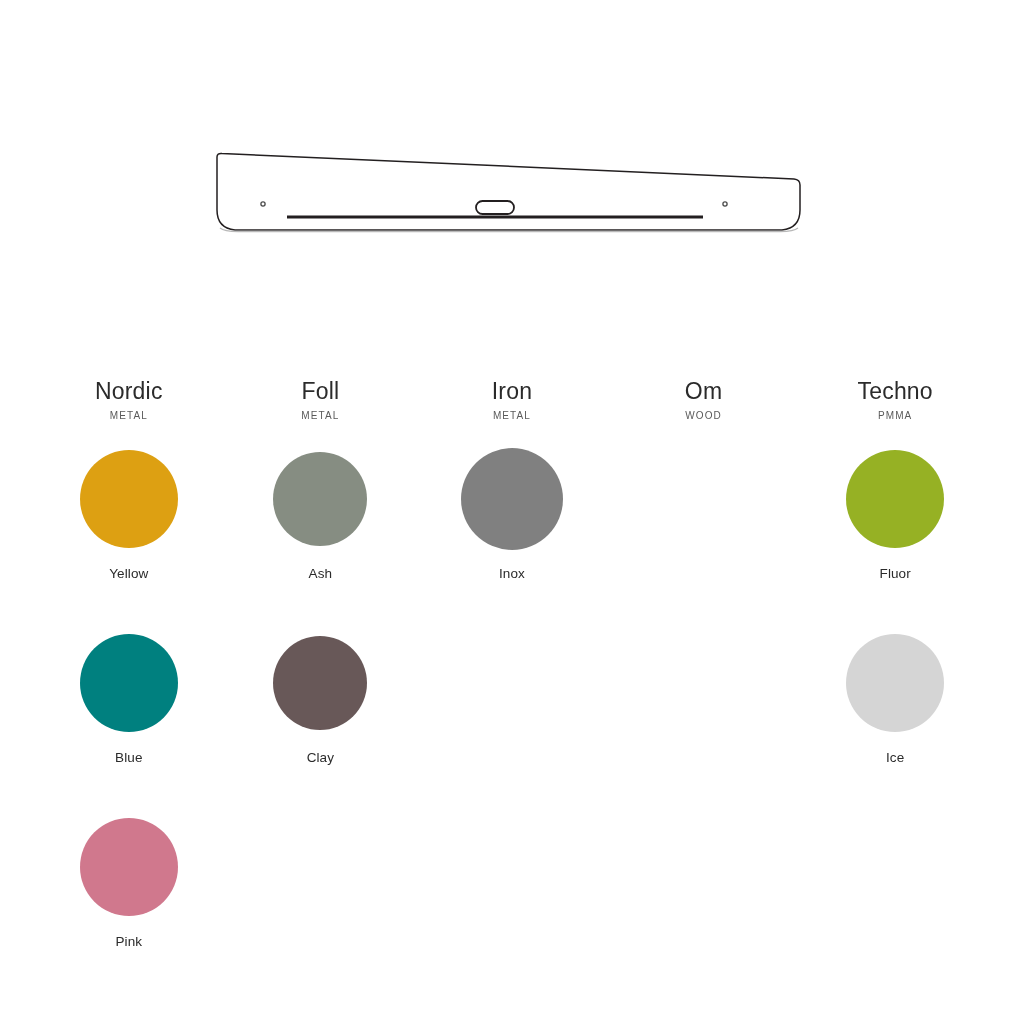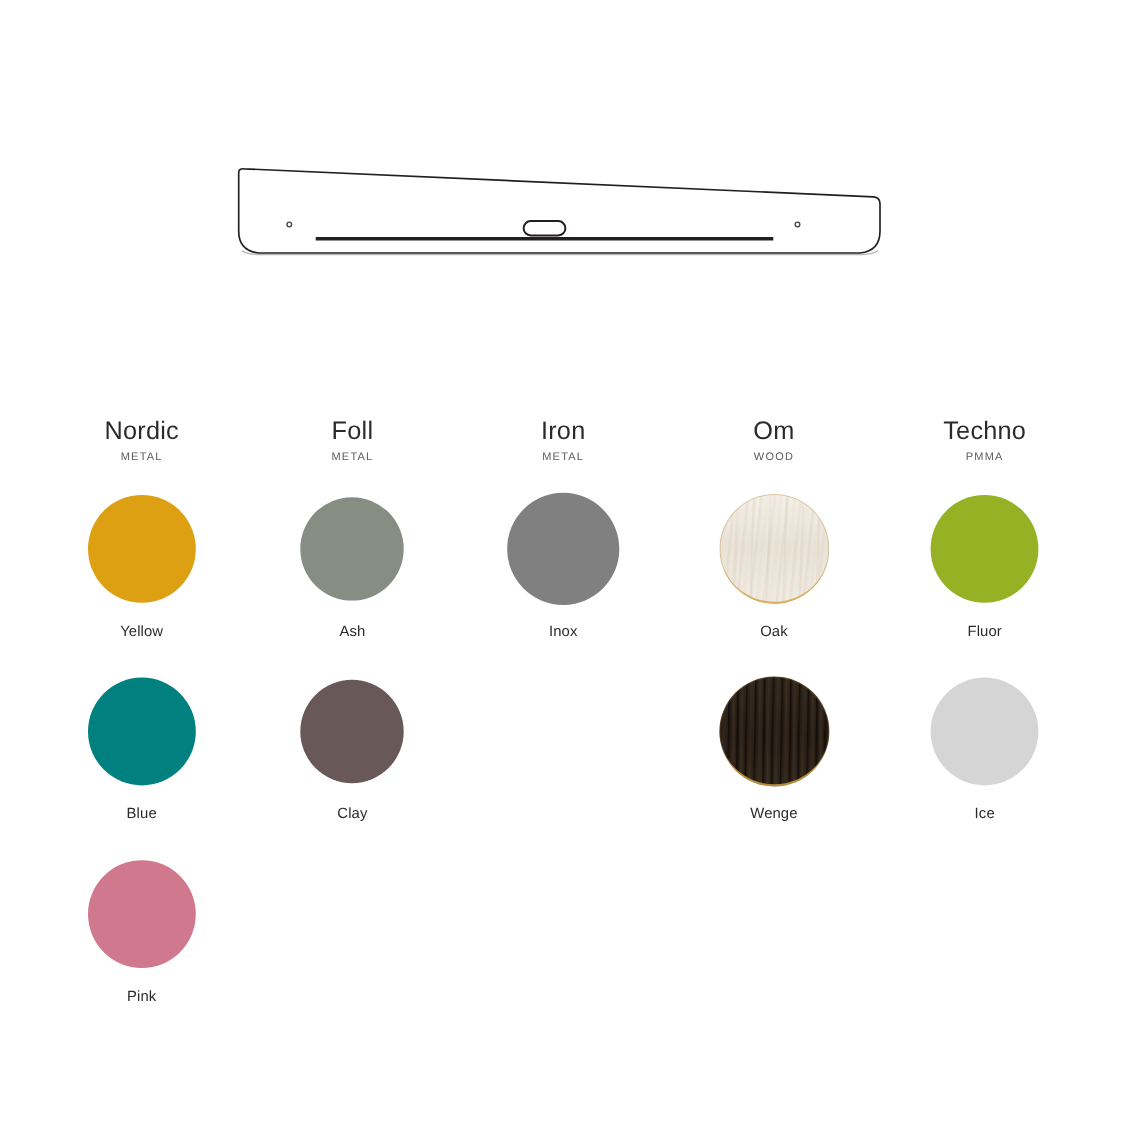--- a/index.html
+++ b/index.html
@@ -65,20 +65,21 @@
     line-height: 12px;
     white-space: nowrap;
   }
 
   .swatch-list {
     margin-top: 24px;
     display: flex;
     flex-direction: column;
     align-items: center;
     width: 100%;
+    gap: 18px;
   }
   .swatch-cell {
     height: 166px;
     width: 100%;
     display: flex;
     flex-direction: column;
     align-items: center;
     justify-content: flex-start;
   }
   .swatch-cell.empty { visibility: hidden; }
@@ -223,35 +224,20 @@
               <div class="swatch-disc" style="width: 102px; height: 102px; background: rgb(128, 128, 128);"></div>
             </div>
             <div class="swatch-label">Inox</div>
           </div>
           <div class="swatch-cell empty"></div>
         </div>
       </div>
       <div class="finish-column">
         <div class="family-name">Om</div>
         <div class="family-material">WOOD</div>
-        <div class="swatch-list">
-          <div class="swatch-cell">
-            <div class="swatch-disc-wrap">
-              <div class="swatch-disc wood-oak" style="width: 100px; height: 100px;"></div>
-            </div>
-            <div class="swatch-label">Oak</div>
-          </div>
-          <div class="swatch-cell">
-            <div class="swatch-disc-wrap">
-              <div class="swatch-disc wood-wenge" style="width: 100px; height: 100px;"></div>
-            </div>
-            <div class="swatch-label">Wenge</div>
-          </div>
-          <div class="swatch-cell empty"></div>
-        </div>
       </div>
       <div class="finish-column">
         <div class="family-name">Techno</div>
         <div class="family-material">PMMA</div>
         <div class="swatch-list">
           <div class="swatch-cell">
             <div class="swatch-disc-wrap">
               <div class="swatch-disc" style="width: 98px; height: 98px; background: rgb(150, 177, 36);"></div>
             </div>
             <div class="swatch-label">Fluor</div>

